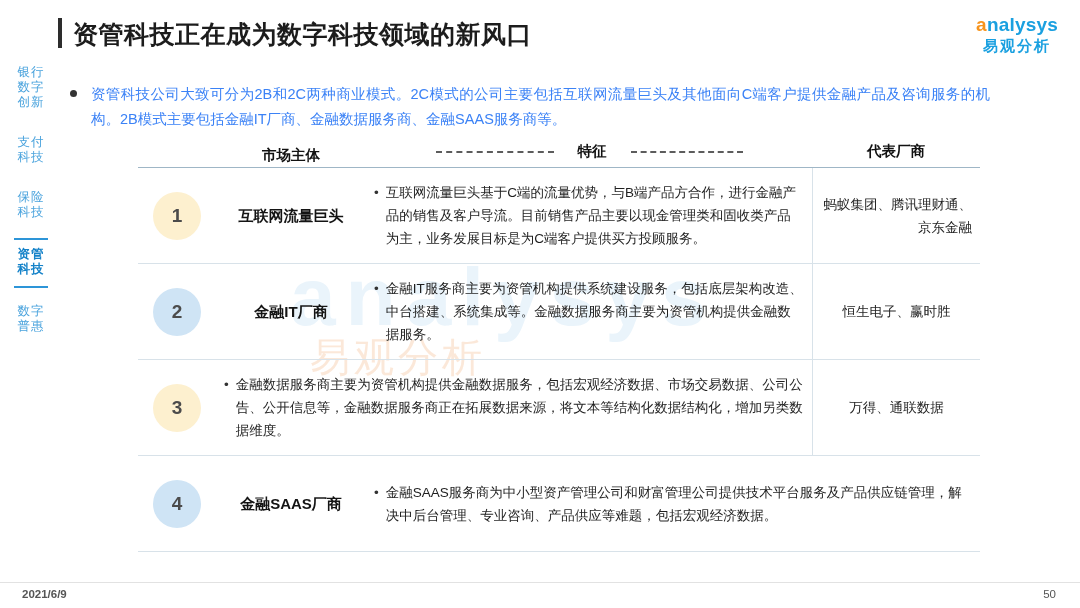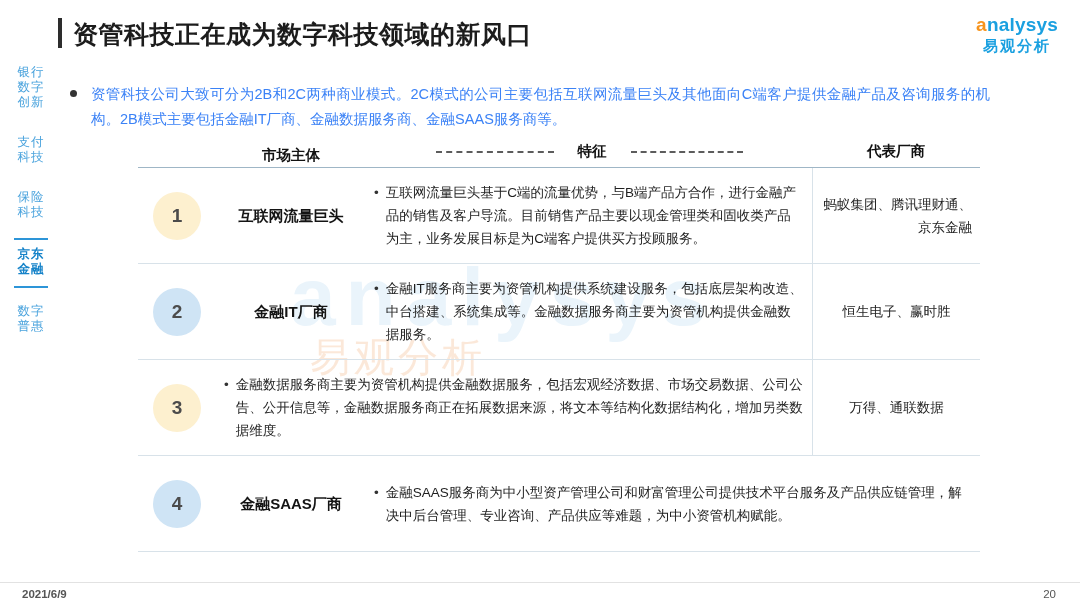--- a/index.html
+++ b/index.html
@@ -261,21 +261,21 @@
   <div class="rail-item">
     <span>银行数字创新</span>
   </div>
   <div class="rail-item">
     <span>支付科技</span>
   </div>
   <div class="rail-item">
     <span>保险科技</span>
   </div>
   <div class="rail-item active">
-    <span>京东金融</span>
+    <span>资管科技</span>
   </div>
   <div class="rail-item">
     <span>数字普惠</span>
   </div>
 </div>
 
 <div class="bullet-block">
   <div class="bullet-dot"></div>
   <div class="bullet-text">资管科技公司大致可分为2B和2C两种商业模式。2C模式的公司主要包括互联网流量巨头及其他面向C端客户提供金融产品及咨询服务的机构。2B模式主要包括金融IT厂商、金融数据服务商、金融SAAS服务商等。</div>
 </div>
@@ -347,23 +347,23 @@
   <div class="trow">
     <div class="cell c-num center">
       <div class="badge b4">4</div>
     </div>
     <div class="cell c-name center">
       <div class="name-txt">金融SAAS厂商</div>
     </div>
     <div class="cell c-feat">
       <div class="feat">
         <span class="fdot">•</span>
-        <span>金融SAAS服务商为中小型资产管理公司和财富管理公司提供技术平台服务及产品供应链管理，解决中后台管理、专业咨询、产品供应等难题，为中小资管机构赋能。</span>
+        <span>金融SAAS服务商为中小型资产管理公司和财富管理公司提供技术平台服务及产品供应链管理，解决中后台管理、专业咨询、产品供应等难题，包括宏观经济数据。</span>
       </div>
     </div>
   </div>
 
 </div>
 
 <div class="footer">
   <div class="foot-date">2021/6/9</div>
-  <div class="foot-page">20</div>
+  <div class="foot-page">50</div>
 </div>
 
 </body></html>

